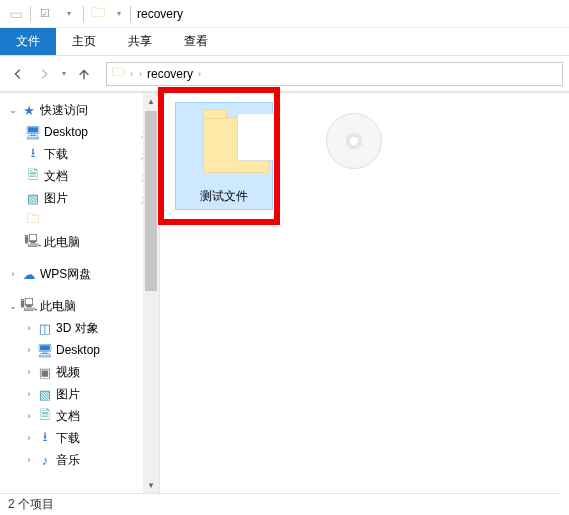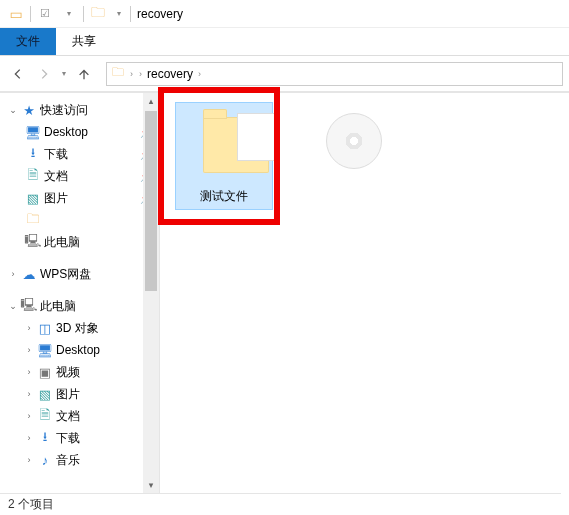--- a/index.html
+++ b/index.html
@@ -8,21 +8,21 @@
 
 .titlebar { height: 28px; display: flex; align-items: center; padding: 0 4px; background: #fff; border-bottom: 1px solid #eee; }
 .titlebar .tb-icon { width: 16px; height: 16px; margin: 0 4px; display: inline-flex; align-items: center; justify-content: center; }
 .titlebar .tb-sep { border-left: 1px solid #ccc; height: 16px; margin: 0 2px; }
 .titlebar .folder-glyph { font-size: 14px; }
 .titlebar .title { margin-left: 4px; font-size: 12px; }
 
 
 .ribbon { height: 28px; display: flex; align-items: stretch; border-bottom: 1px solid #ddd; }
 .ribbon .tab { padding: 0 16px; display: flex; align-items: center; font-size: 12px; cursor: default; }
-.ribbon .tab.file { background: #1979ca; color: #0f172a; }
+.ribbon .tab.file { background: #1979ca; color: #ffffff; }
 
 
 .navbar { height: 36px; display: flex; align-items: center; padding: 0 6px; border-bottom: 1px solid #e5e5e5; gap: 2px; }
 .nav-btn { width: 24px; height: 24px; display: flex; align-items: center; justify-content: center; color: #555; }
 .nav-btn.disabled { color: #bbb; }
 .nav-btn svg { width: 14px; height: 14px; }
 .nav-drop { width: 12px; color: #888; font-size: 8px; display: flex; align-items: center; justify-content: center; }
 .addressbar { flex: 1; height: 24px; border: 1px solid #ccc; display: flex; align-items: center; margin-left: 8px; padding: 0 2px; }
 .addressbar .addr-icon { width: 18px; text-align: center; font-size: 12px; }
 .addressbar .crumb { display: flex; align-items: center; padding: 0 2px; }
@@ -88,21 +88,27 @@
     </span>
   <span class="tb-sep"></span>
   <span class="title">recovery</span>
 </div>
 
 <div class="ribbon">
   <div class="tab file">
       <span>文件</span>
     </div>
   <div class="tab">
+      <span>主页</span>
+    </div>
+  <div class="tab">
       <span>共享</span>
+    </div>
+  <div class="tab">
+      <span>查看</span>
     </div>
 </div>
 
 <div class="navbar">
   <div class="nav-btn">
     <svg viewBox="0 0 16 16">
         <path d="M10 3 L5 8 L10 13" stroke="#555" stroke-width="1.5" fill="none"></path>
       </svg>
   </div>
   <div class="nav-btn disabled">

